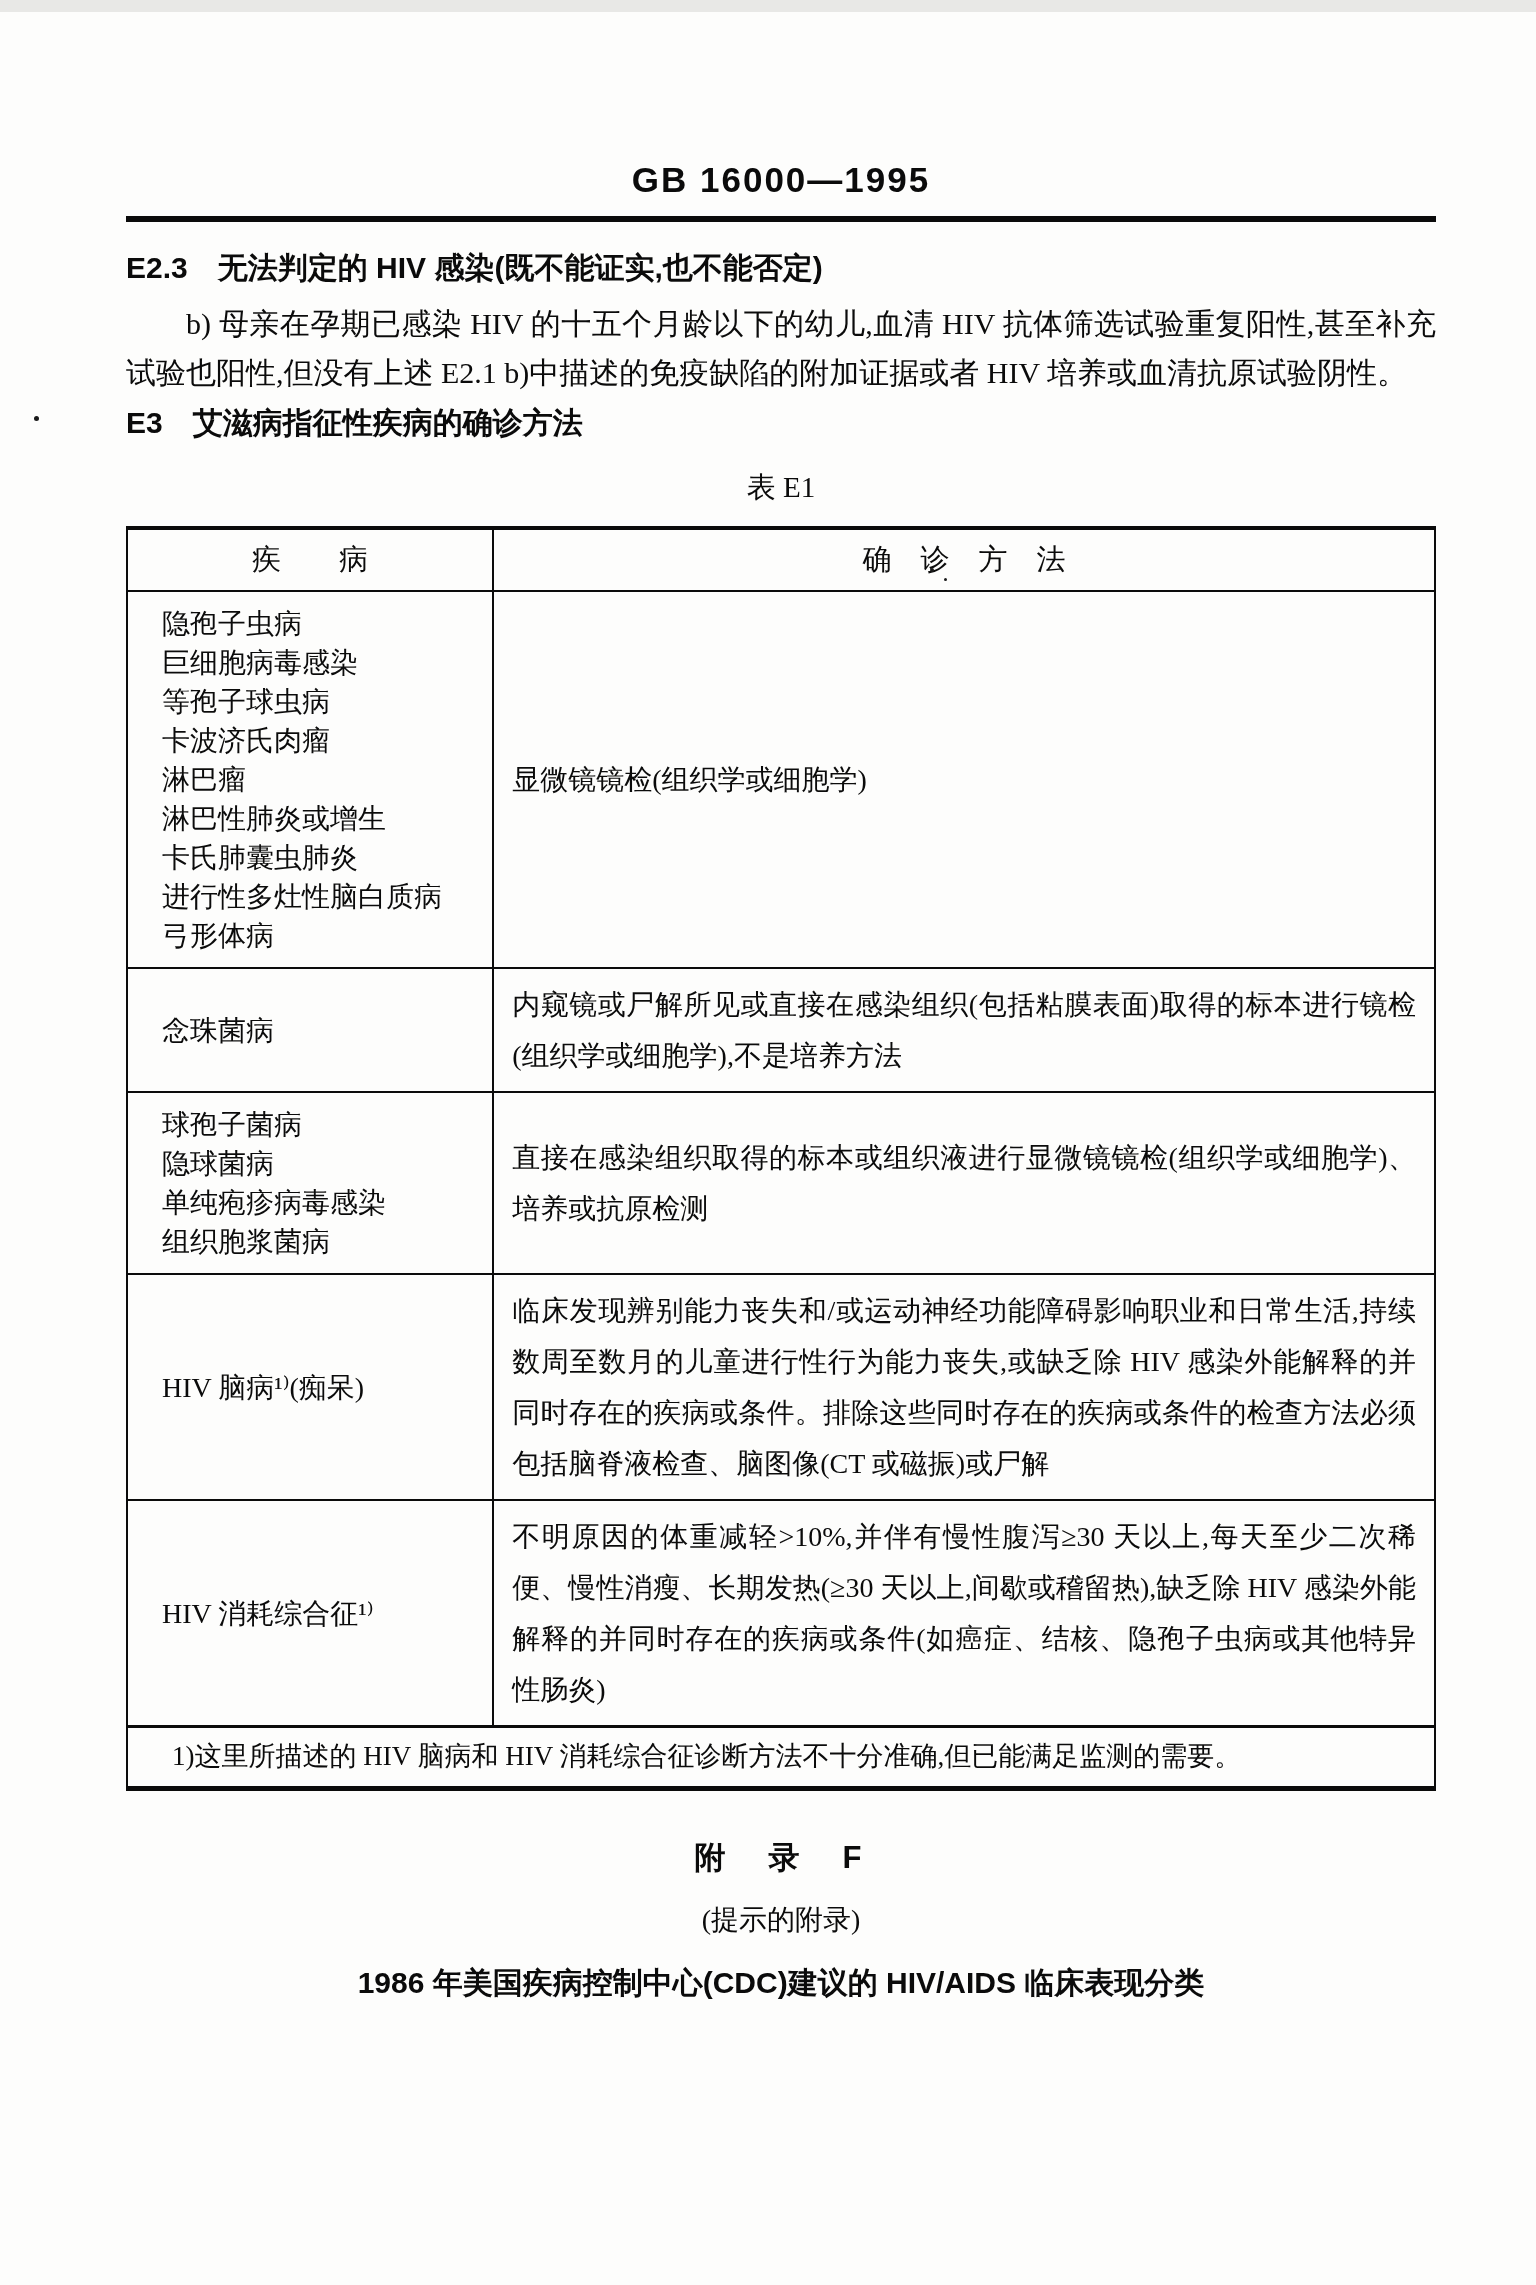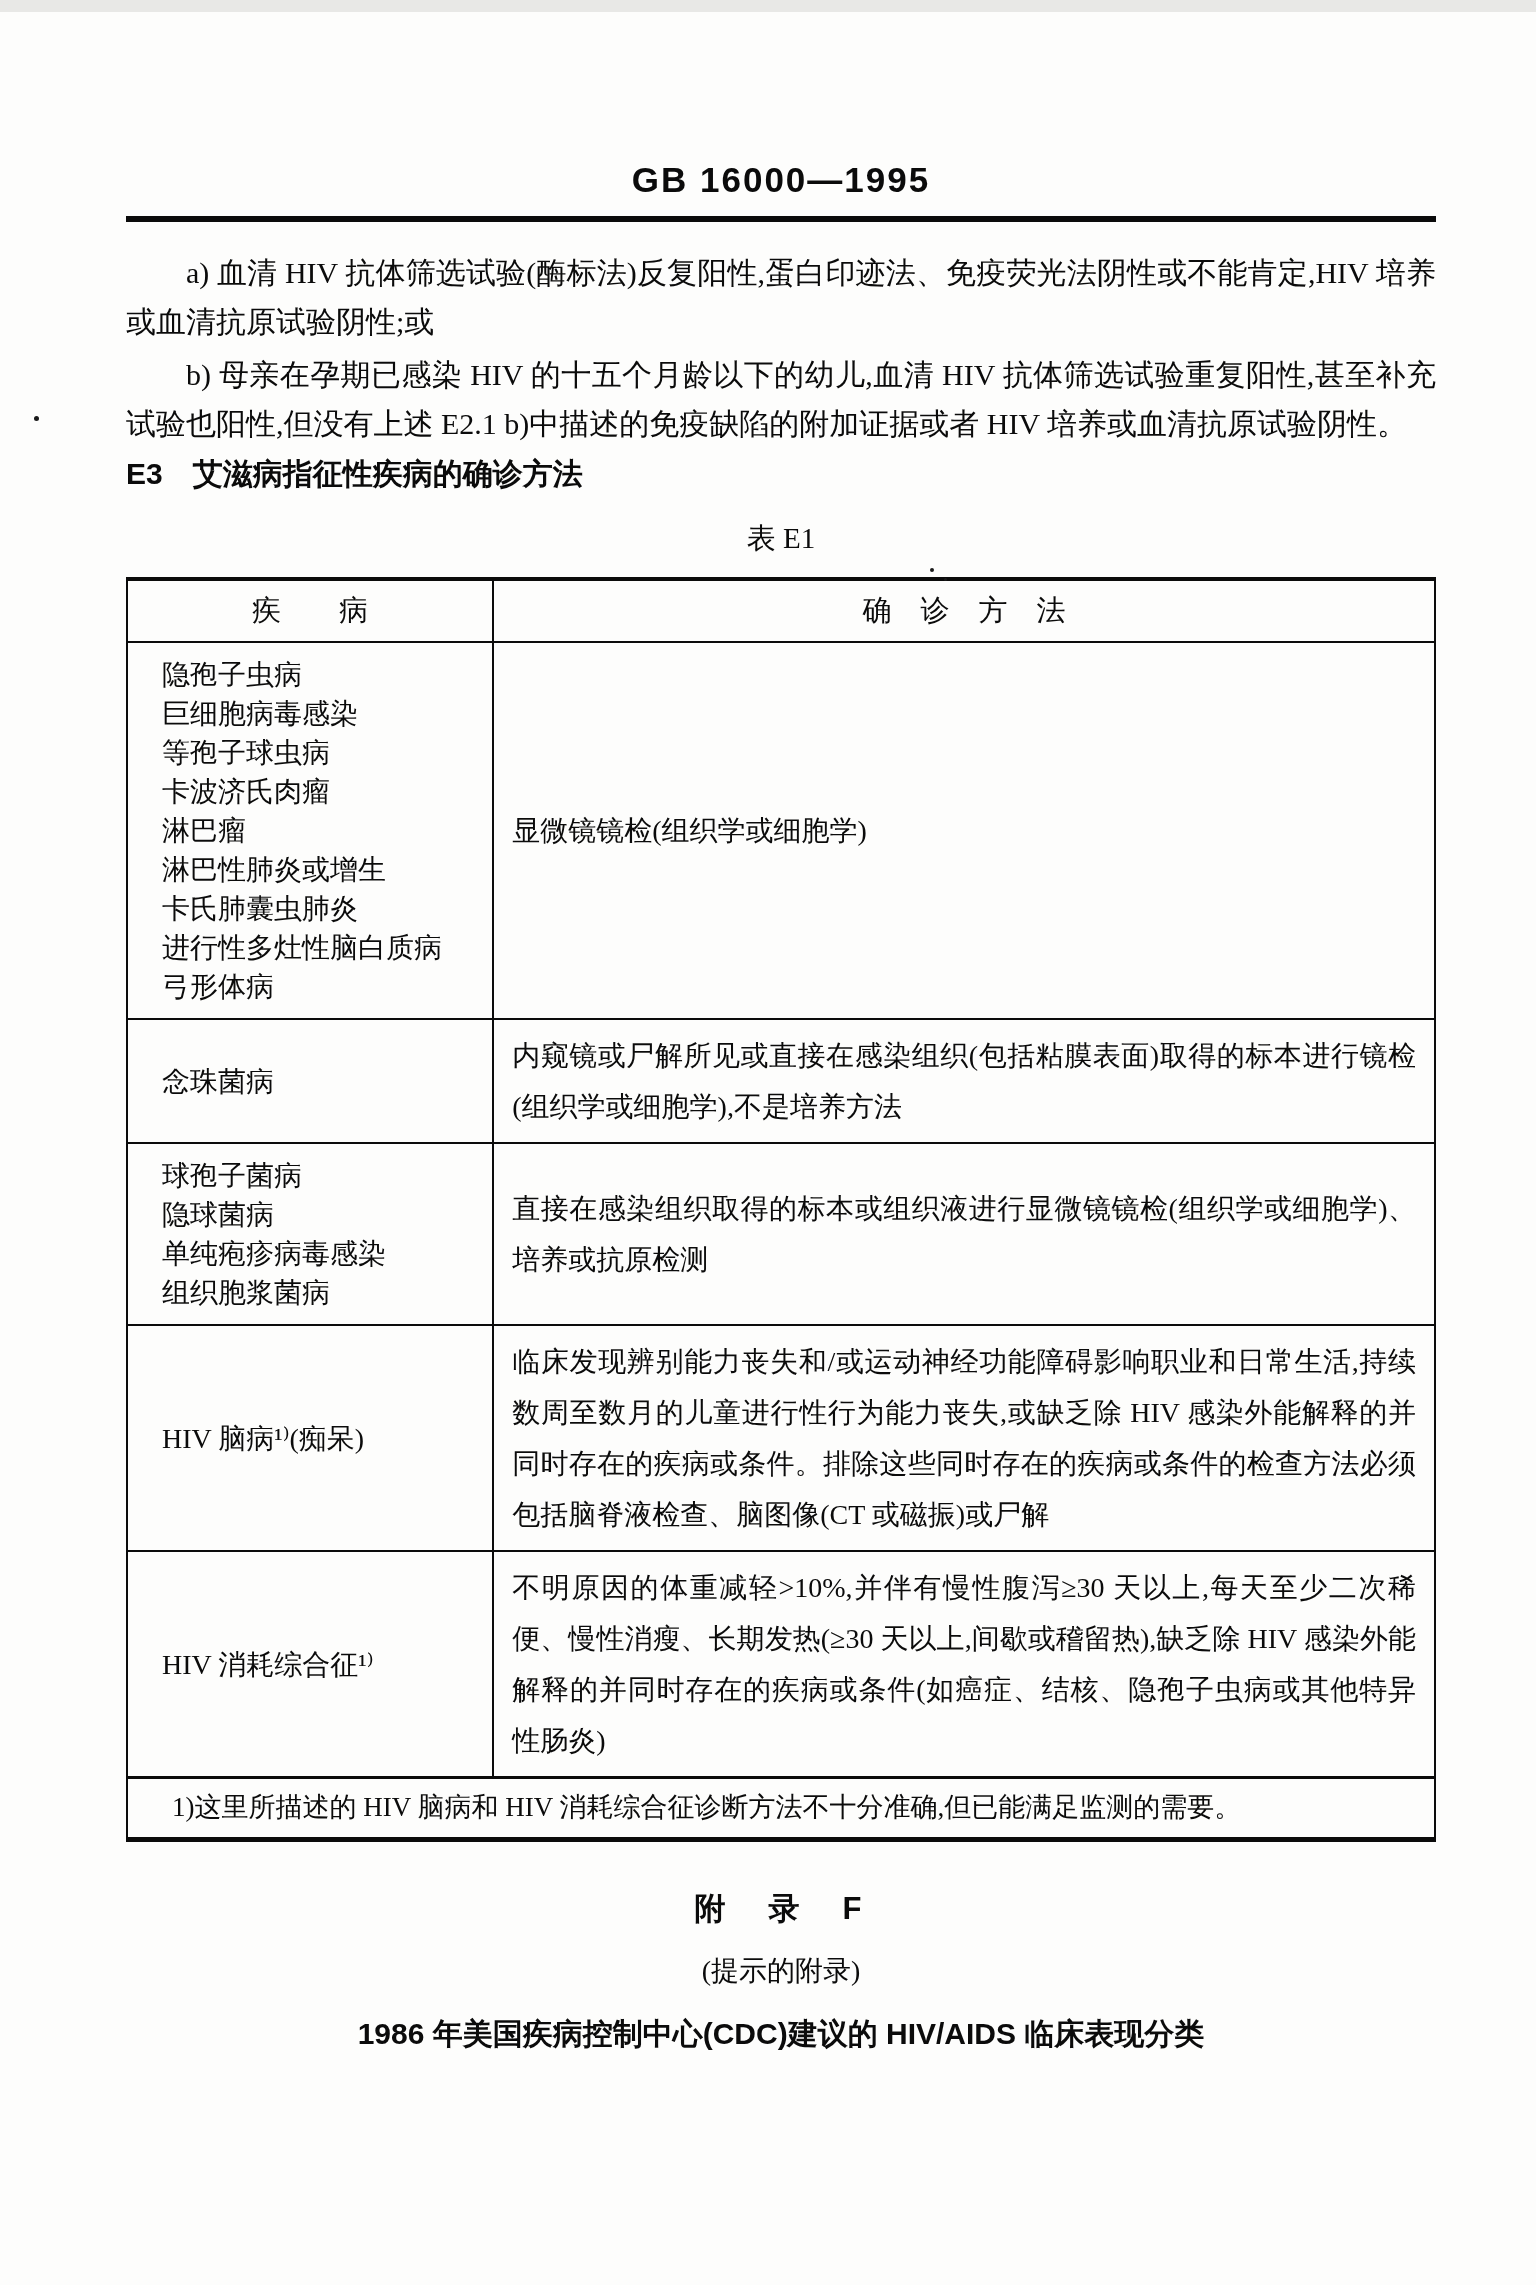--- a/index.html
+++ b/index.html
@@ -117,21 +117,21 @@
 
 <div class="page">
 
   <div class="speck s1"></div>
   <div class="speck s2"></div>
   <div class="speck s3"></div>
 
   <div class="std-code">GB 16000—1995</div>
   <div class="head-rule"></div>
 
-  <p class="para">a) 血清 HIV 抗体筛选试验(酶标法)反复阳性,蛋白印迹法、免疫荧光法阴性或不能肯定,HIV 培养或血清抗原试验阴性;或</p>
+  <div class="h-sec">E2.3　无法判定的 HIV 感染(既不能证实,也不能否定)</div>
   <p class="para">b) 母亲在孕期已感染 HIV 的十五个月龄以下的幼儿,血清 HIV 抗体筛选试验重复阳性,甚至补充试验也阳性,但没有上述 E2.1 b)中描述的免疫缺陷的附加证据或者 HIV 培养或血清抗原试验阴性。</p>
   <div class="h-sec">E3　艾滋病指征性疾病的确诊方法</div>
 
   <div class="tbl-caption">表 E1</div>
 
   <table class="e1">
     <colgroup>
         <col class="c-disease">
         <col class="c-method">
       </colgroup>

